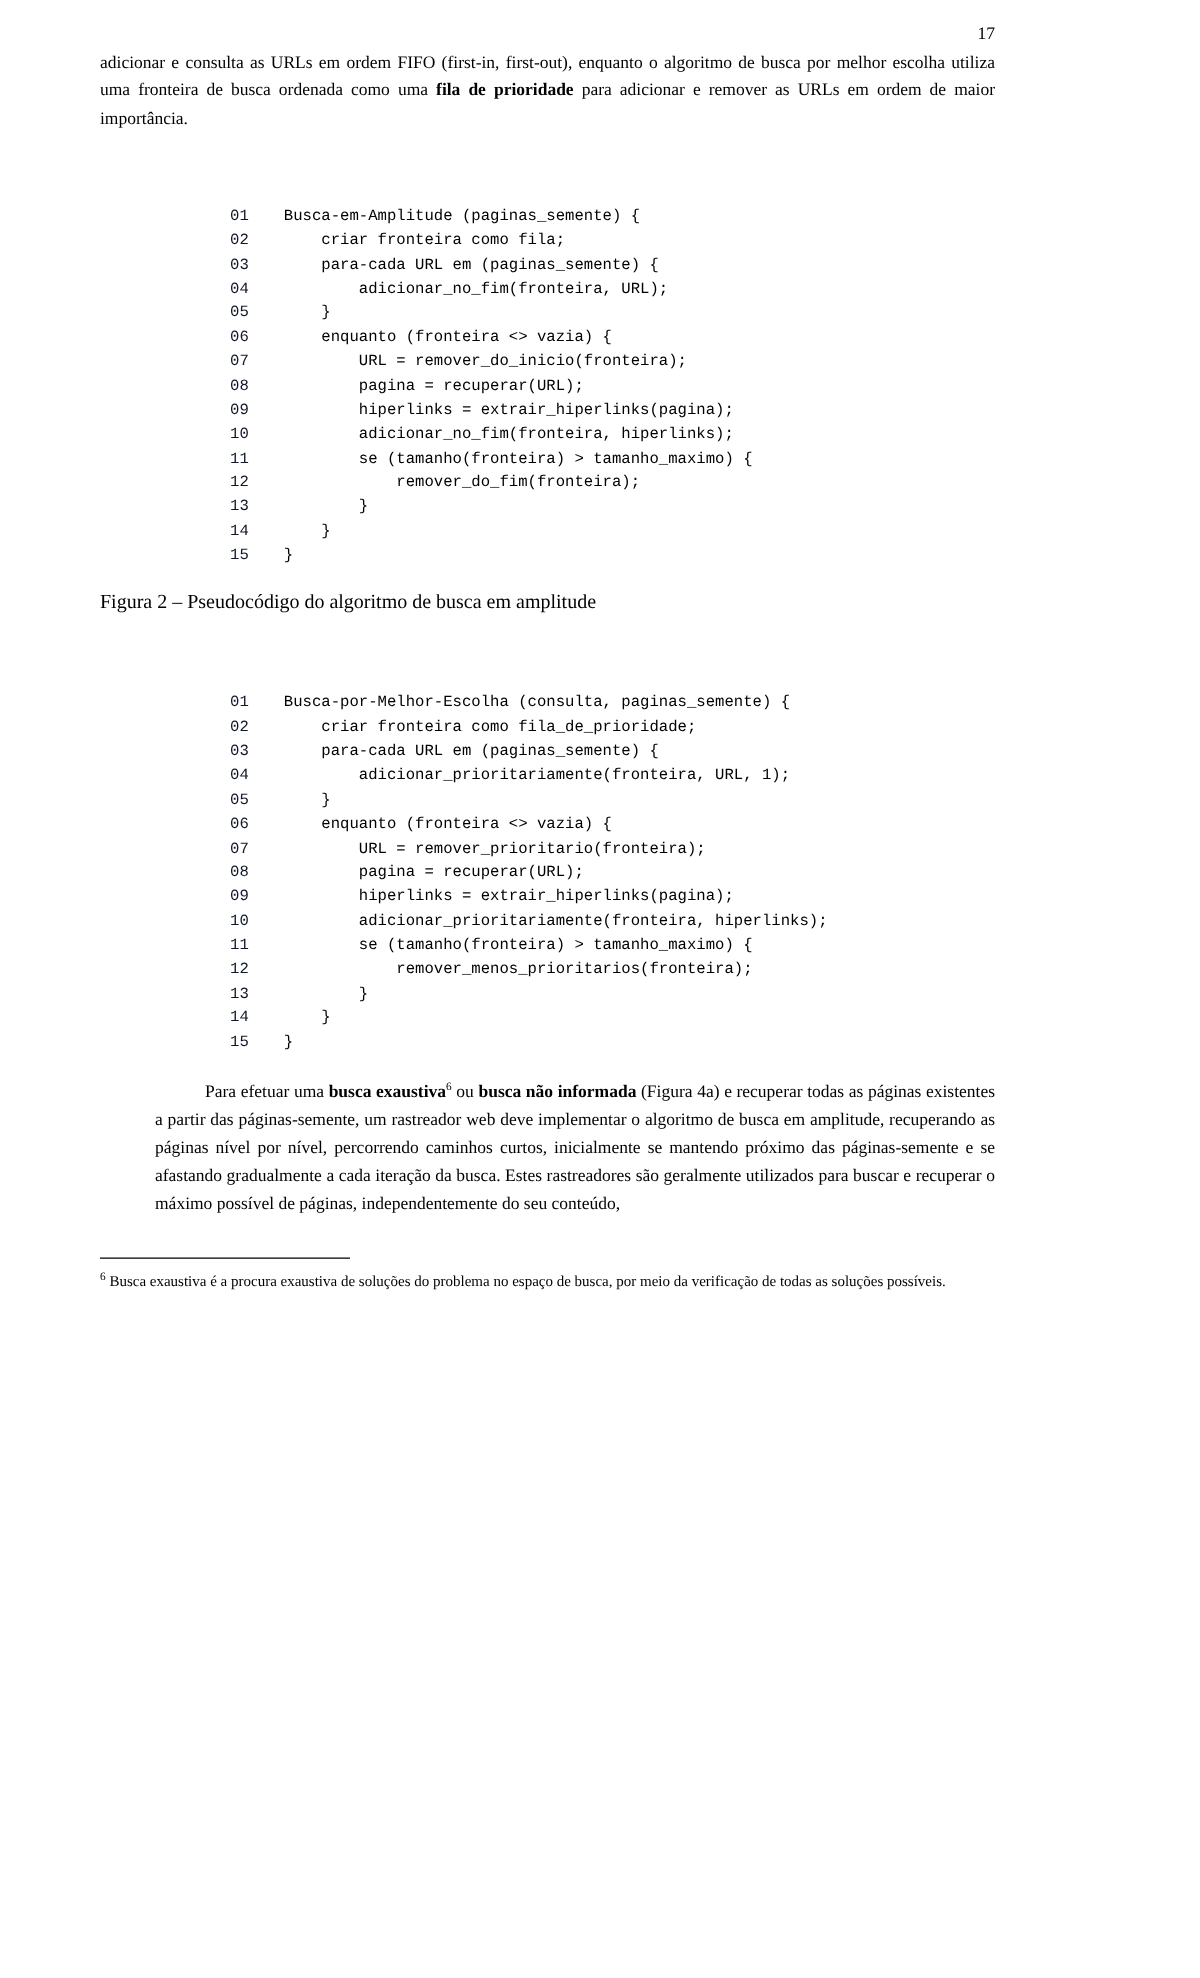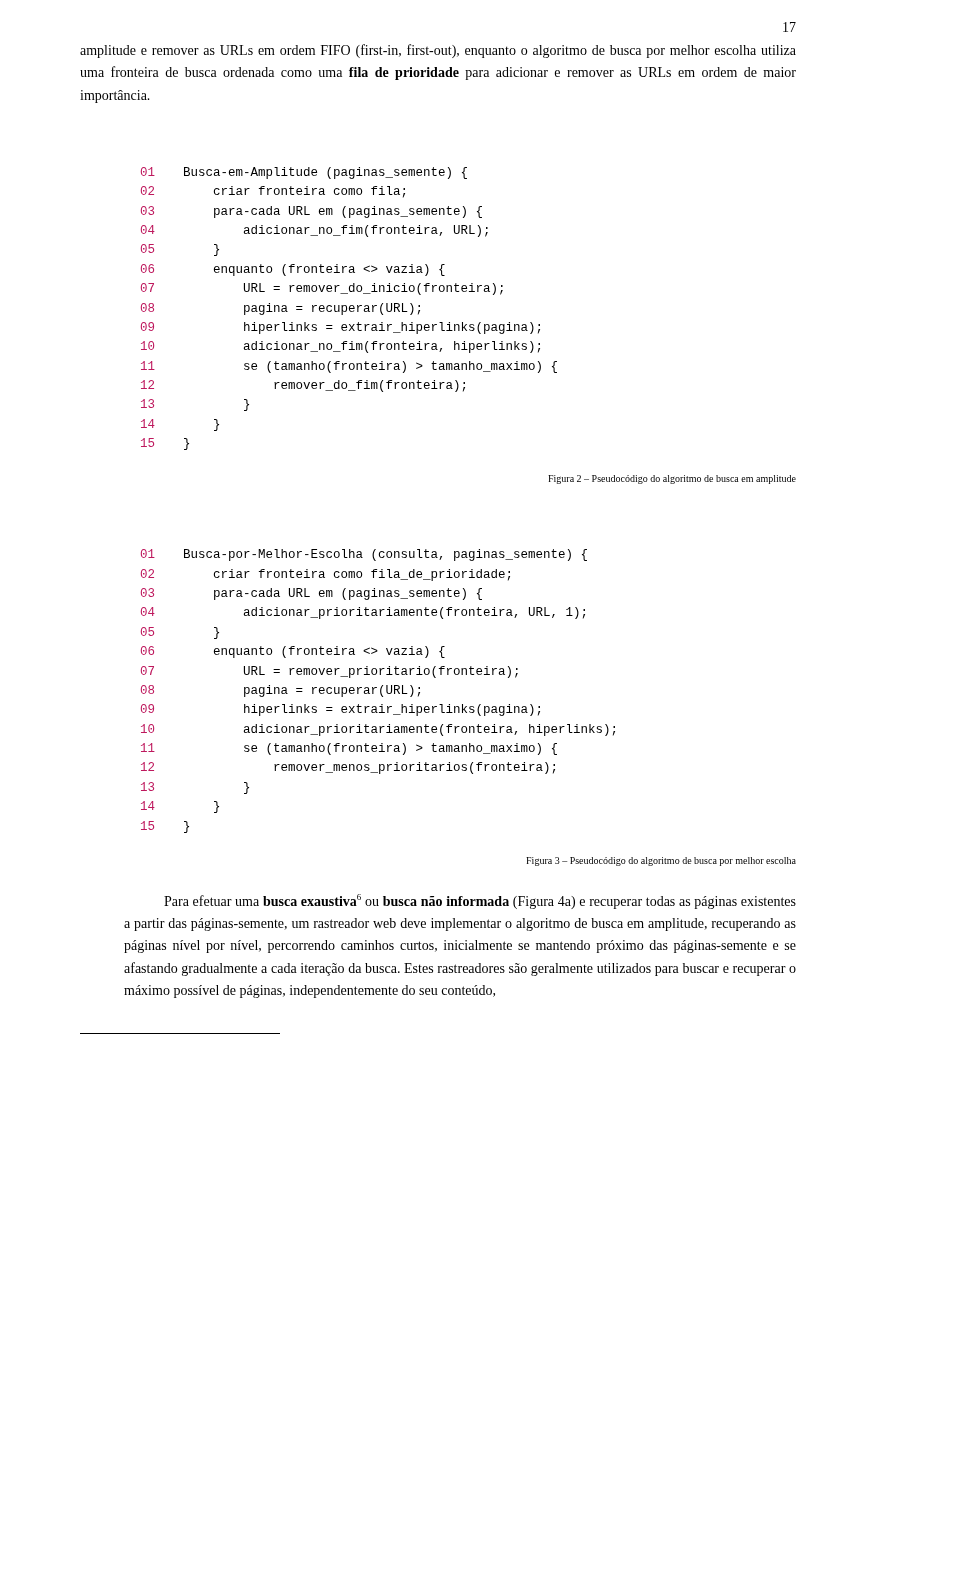--- a/index.html
+++ b/index.html
@@ -45,32 +45,33 @@
       margin: 18px 0 18px 60px;
       white-space: pre;
     }
     .code-line {
       display: flex;
       gap: 0;
     }
     .line-num {
       display: inline-block;
       width: 28px;
-      color: #be185d;
+      color: #0f172a;
       font-family: 'Courier New', Courier, monospace;
       font-size: 12.5px;
       user-select: none;
+      margin-left: 44px;
     }
     .line-code {
       font-family: Liberation Mono, monospace;
       font-size: 12.5px;
     }
     .figure-caption {
-      text-align: right;
-      font-size: 10px;
+      text-align: left;
+      font-size: 16px;
       margin: 10px 0 24px 0;
       font-family: 'Times New Roman', Times, serif;
     }
     .footnote-divider {
       border: none;
       border-top: 1px solid #000;
       width: 200px;
       margin: 30px 0 8px 0;
     }
     .footnote {
@@ -85,33 +86,35 @@
     }
   </style>
 </head>
 <body>
 
 <div class="page">
 
   <div class="page-number">17</div>
 
   <p class="paragraph">
-    <span>amplitude e remover as URLs em ordem FIFO (</span><span class="italic">first-in, first-out</span><span>), enquanto o algoritmo de busca por melhor escolha utiliza uma fronteira de busca ordenada como uma </span><span class="bold">fila de prioridade</span><span> para adicionar e remover as URLs em ordem de maior importância.</span>
+    <span>adicionar e consulta as URLs em ordem FIFO (</span><span class="italic">first-in, first-out</span><span>), enquanto o algoritmo de busca por melhor escolha utiliza uma fronteira de busca ordenada como uma </span><span class="bold">fila de prioridade</span><span> para adicionar e remover as URLs em ordem de maior importância.</span>
   </p>
 
   <div class="code-block">
   <div class="code-line"><span class="line-num">01</span><span class="line-code">  Busca-em-Amplitude (paginas_semente) {</span></div><div class="code-line"><span class="line-num">02</span><span class="line-code">      criar fronteira como fila;</span></div><div class="code-line"><span class="line-num">03</span><span class="line-code">      para-cada URL em (paginas_semente) {</span></div><div class="code-line"><span class="line-num">04</span><span class="line-code">          adicionar_no_fim(fronteira, URL);</span></div><div class="code-line"><span class="line-num">05</span><span class="line-code">      }</span></div><div class="code-line"><span class="line-num">06</span><span class="line-code">      enquanto (fronteira &lt;&gt; vazia) {</span></div><div class="code-line"><span class="line-num">07</span><span class="line-code">          URL = remover_do_inicio(fronteira);</span></div><div class="code-line"><span class="line-num">08</span><span class="line-code">          pagina = recuperar(URL);</span></div><div class="code-line"><span class="line-num">09</span><span class="line-code">          hiperlinks = extrair_hiperlinks(pagina);</span></div><div class="code-line"><span class="line-num">10</span><span class="line-code">          adicionar_no_fim(fronteira, hiperlinks);</span></div><div class="code-line"><span class="line-num">11</span><span class="line-code">          se (tamanho(fronteira) &gt; tamanho_maximo) {</span></div><div class="code-line"><span class="line-num">12</span><span class="line-code">              remover_do_fim(fronteira);</span></div><div class="code-line"><span class="line-num">13</span><span class="line-code">          }</span></div><div class="code-line"><span class="line-num">14</span><span class="line-code">      }</span></div><div class="code-line"><span class="line-num">15</span><span class="line-code">  }</span></div></div>
 
   <div class="figure-caption">Figura 2 – Pseudocódigo do algoritmo de busca em amplitude</div>
 
   <div class="code-block">
   <div class="code-line"><span class="line-num">01</span><span class="line-code">  Busca-por-Melhor-Escolha (consulta, paginas_semente) {</span></div><div class="code-line"><span class="line-num">02</span><span class="line-code">      criar fronteira como fila_de_prioridade;</span></div><div class="code-line"><span class="line-num">03</span><span class="line-code">      para-cada URL em (paginas_semente) {</span></div><div class="code-line"><span class="line-num">04</span><span class="line-code">          adicionar_prioritariamente(fronteira, URL, 1);</span></div><div class="code-line"><span class="line-num">05</span><span class="line-code">      }</span></div><div class="code-line"><span class="line-num">06</span><span class="line-code">      enquanto (fronteira &lt;&gt; vazia) {</span></div><div class="code-line"><span class="line-num">07</span><span class="line-code">          URL = remover_prioritario(fronteira);</span></div><div class="code-line"><span class="line-num">08</span><span class="line-code">          pagina = recuperar(URL);</span></div><div class="code-line"><span class="line-num">09</span><span class="line-code">          hiperlinks = extrair_hiperlinks(pagina);</span></div><div class="code-line"><span class="line-num">10</span><span class="line-code">          adicionar_prioritariamente(fronteira, hiperlinks);</span></div><div class="code-line"><span class="line-num">11</span><span class="line-code">          se (tamanho(fronteira) &gt; tamanho_maximo) {</span></div><div class="code-line"><span class="line-num">12</span><span class="line-code">              remover_menos_prioritarios(fronteira);</span></div><div class="code-line"><span class="line-num">13</span><span class="line-code">          }</span></div><div class="code-line"><span class="line-num">14</span><span class="line-code">      }</span></div><div class="code-line"><span class="line-num">15</span><span class="line-code">  }</span></div></div>
 
-  <div class="figure-caption">Figura 3 – Pseudocódigo do algoritmo de busca por melhor escolha</div>
 
   <p class="paragraph" style="text-indent: 40px; margin-left: 44px;">
     <span>Para efetuar uma </span><span class="bold">busca exaustiva</span><span class="superscript">6</span><span> ou </span><span class="bold">busca não informada</span><span> (Figura 4a) e recuperar todas as páginas existentes a partir das páginas-semente, um rastreador web deve implementar o algoritmo de busca em amplitude, recuperando as páginas nível por nível, percorrendo caminhos curtos, inicialmente se mantendo próximo das páginas-semente e se afastando gradualmente a cada iteração da busca. Estes rastreadores são geralmente utilizados para buscar e recuperar o máximo possível de páginas, independentemente do seu conteúdo,</span>
   </p>
 
   <hr class="footnote-divider">
 
+  <p class="footnote">
+    <span class="superscript">6</span><span> Busca exaustiva é a procura exaustiva de soluções do problema no espaço de busca, por meio da verificação de todas as soluções possíveis.</span>
+  </p>
 
 </div>
 
 </body></html>

